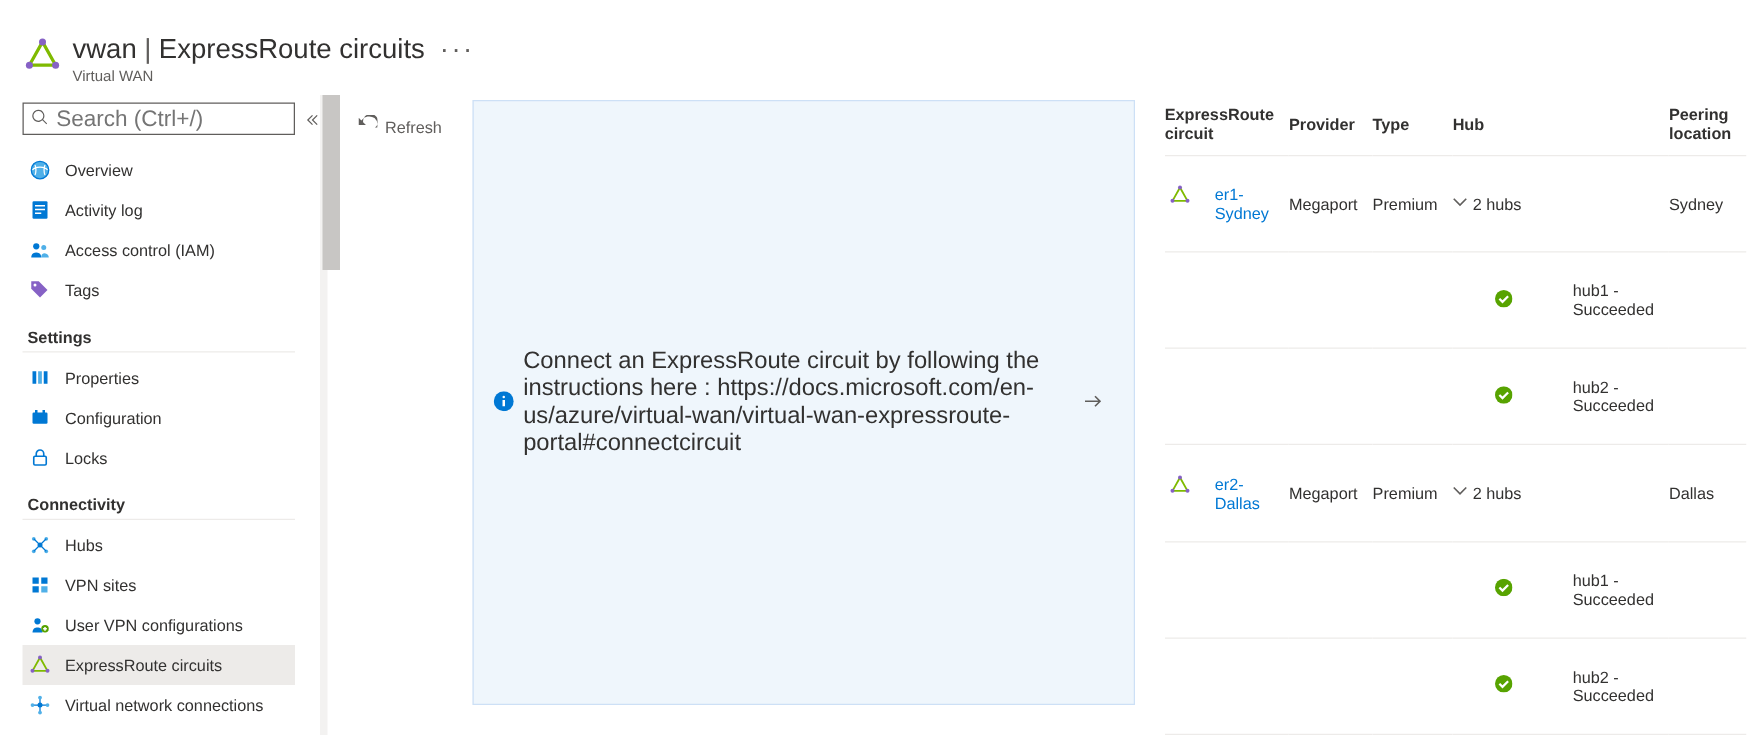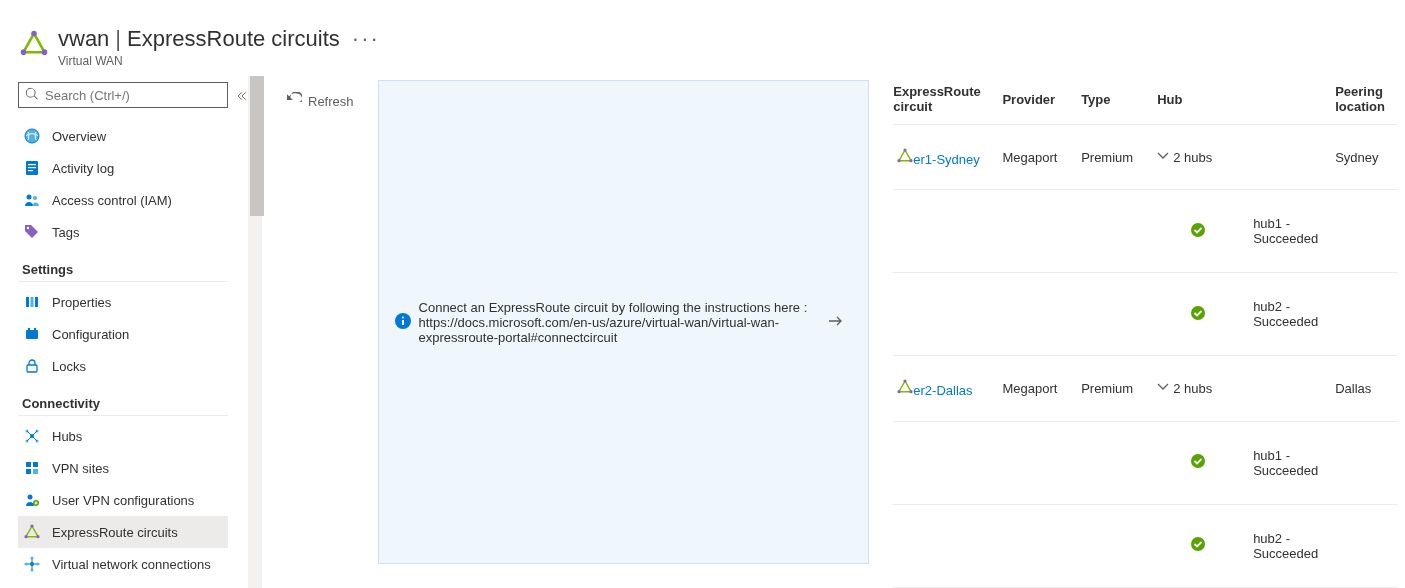--- a/index.html
+++ b/index.html
@@ -22,46 +22,46 @@
 
 
 .sidebar { width: 262px; display: flex; flex-direction: row; }
 .sidebar-inner { width: 244px; padding: 6px 8px 0 18px; position: relative; }
 .sidebar-scroll { width: 18px; background: #f3f2f1; position: relative; }
 .sidebar-thumb { position: absolute; top: 0; left: 2px; width: 14px; height: 140px; background: #c8c6c4; }
 .sidebar-collapse { width: 16px; padding-top: 14px; text-align: center; color: #605e5c; cursor: pointer; }
 
 .search-box { display: flex; align-items: center; height: 26px; border: 1px solid #605e5c; padding: 0 6px; margin-bottom: 12px; }
 .search-box svg { width: 14px; height: 14px; margin-right: 6px; fill: #605e5c; }
-.search-box input { border: none; outline: none; flex: 1; font-size: 13px; color: #605e5c; background: transparent; }
+.search-box input { border: none; outline: none; flex: 1; font-size: 18px; color: #605e5c; background: transparent; }
 
 .nav-item { display: flex; align-items: center; height: 32px; padding: 0 6px; cursor: pointer; border-radius: 0; }
 .nav-item.active { background: #edebe9; }
 .nav-item .icon { width: 16px; height: 16px; margin-right: 12px; display: flex; align-items: center; justify-content: center; }
 .nav-item .label {}
 
 .nav-section { font-weight: 600; font-size: 13px; margin: 14px 0 4px 4px; color: #323130; }
 .nav-divider { height: 1px; background: #edebe9; margin: 4px 0; }
 
 
 .main { flex: 1; display: flex; flex-direction: row; padding: 0 8px 0 0; overflow-y: auto; }
 .toolbar { display: flex; align-items: center; height: 44px; padding: 6px 0 0 24px; }
 .toolbar-btn { display: flex; align-items: center; color: #605e5c; cursor: pointer; }
 .toolbar-btn svg { width: 16px; height: 16px; margin-right: 6px; }
 
 .info-bar { display: flex; align-items: center; margin: 4px 0 24px 24px; padding: 12px 16px; background: #eff6fc; border: 1px solid #cde0f6; }
 .info-bar svg { width: 16px; height: 16px; margin-right: 8px; flex-shrink: 0; }
-.info-bar .msg { font-size: 13px; }
+.info-bar .msg { font-size: 19px; }
 .info-bar .arrow { margin-left: 10px; }
 
 .table { margin-left: 24px; border-collapse: collapse; width: calc(100% - 24px); }
 .table th { text-align: left; font-weight: 600; font-size: 13px; padding: 8px 12px 10px 0; border-bottom: 1px solid #edebe9; }
 .table td { padding: 10px 12px 10px 0; border-bottom: 1px solid #edebe9; vertical-align: middle; font-size: 13px; }
 .table .link { color: #0078d4; cursor: pointer; }
-.table .circuit-cell { display: flex; align-items: flex-end; gap: 0; padding-left: 4px; }
+.table .circuit-cell { display: flex; align-items: flex-start; gap: 20px; padding-left: 4px; }
 .table .hub-expand { display: flex; align-items: center; cursor: pointer; }
 .table .hub-expand svg { width: 12px; height: 12px; margin-right: 4px; }
 .table .hub-status { display: flex; align-items: center; padding-left: 34px; gap: 40px; }
 .table .hub-status svg { width: 14px; height: 14px; margin-right: 8px; }
 
 .col-circuit { width: 250px; }
 .col-provider { width: 250px; }
 .col-type { width: 250px; }
 .col-hub { width: 250px; }
 .col-peering {}

